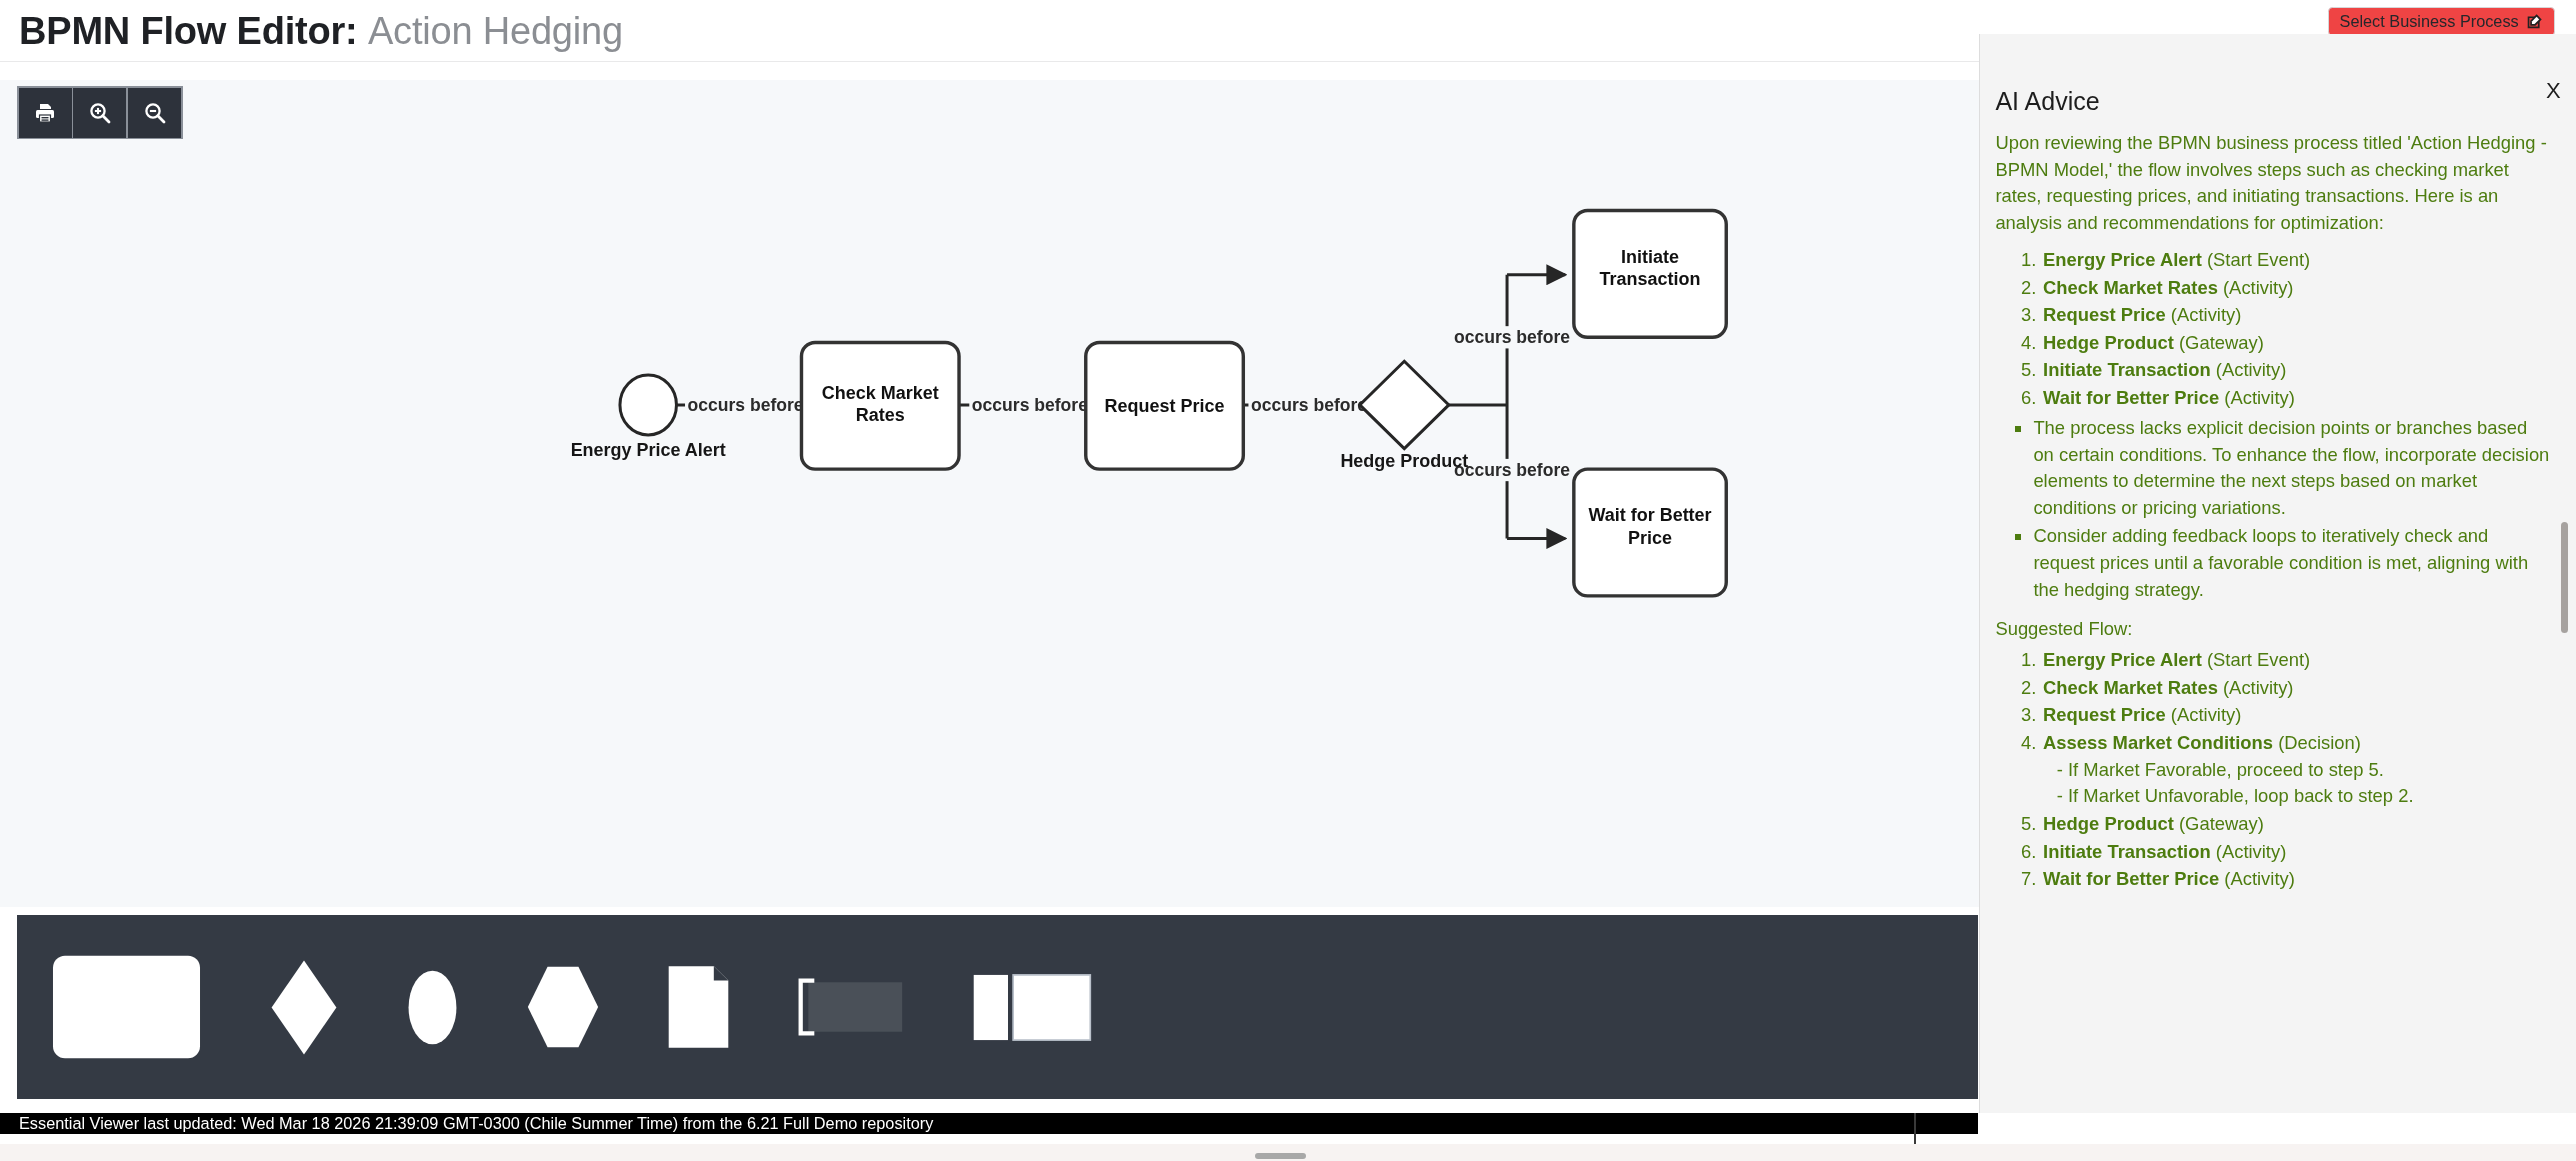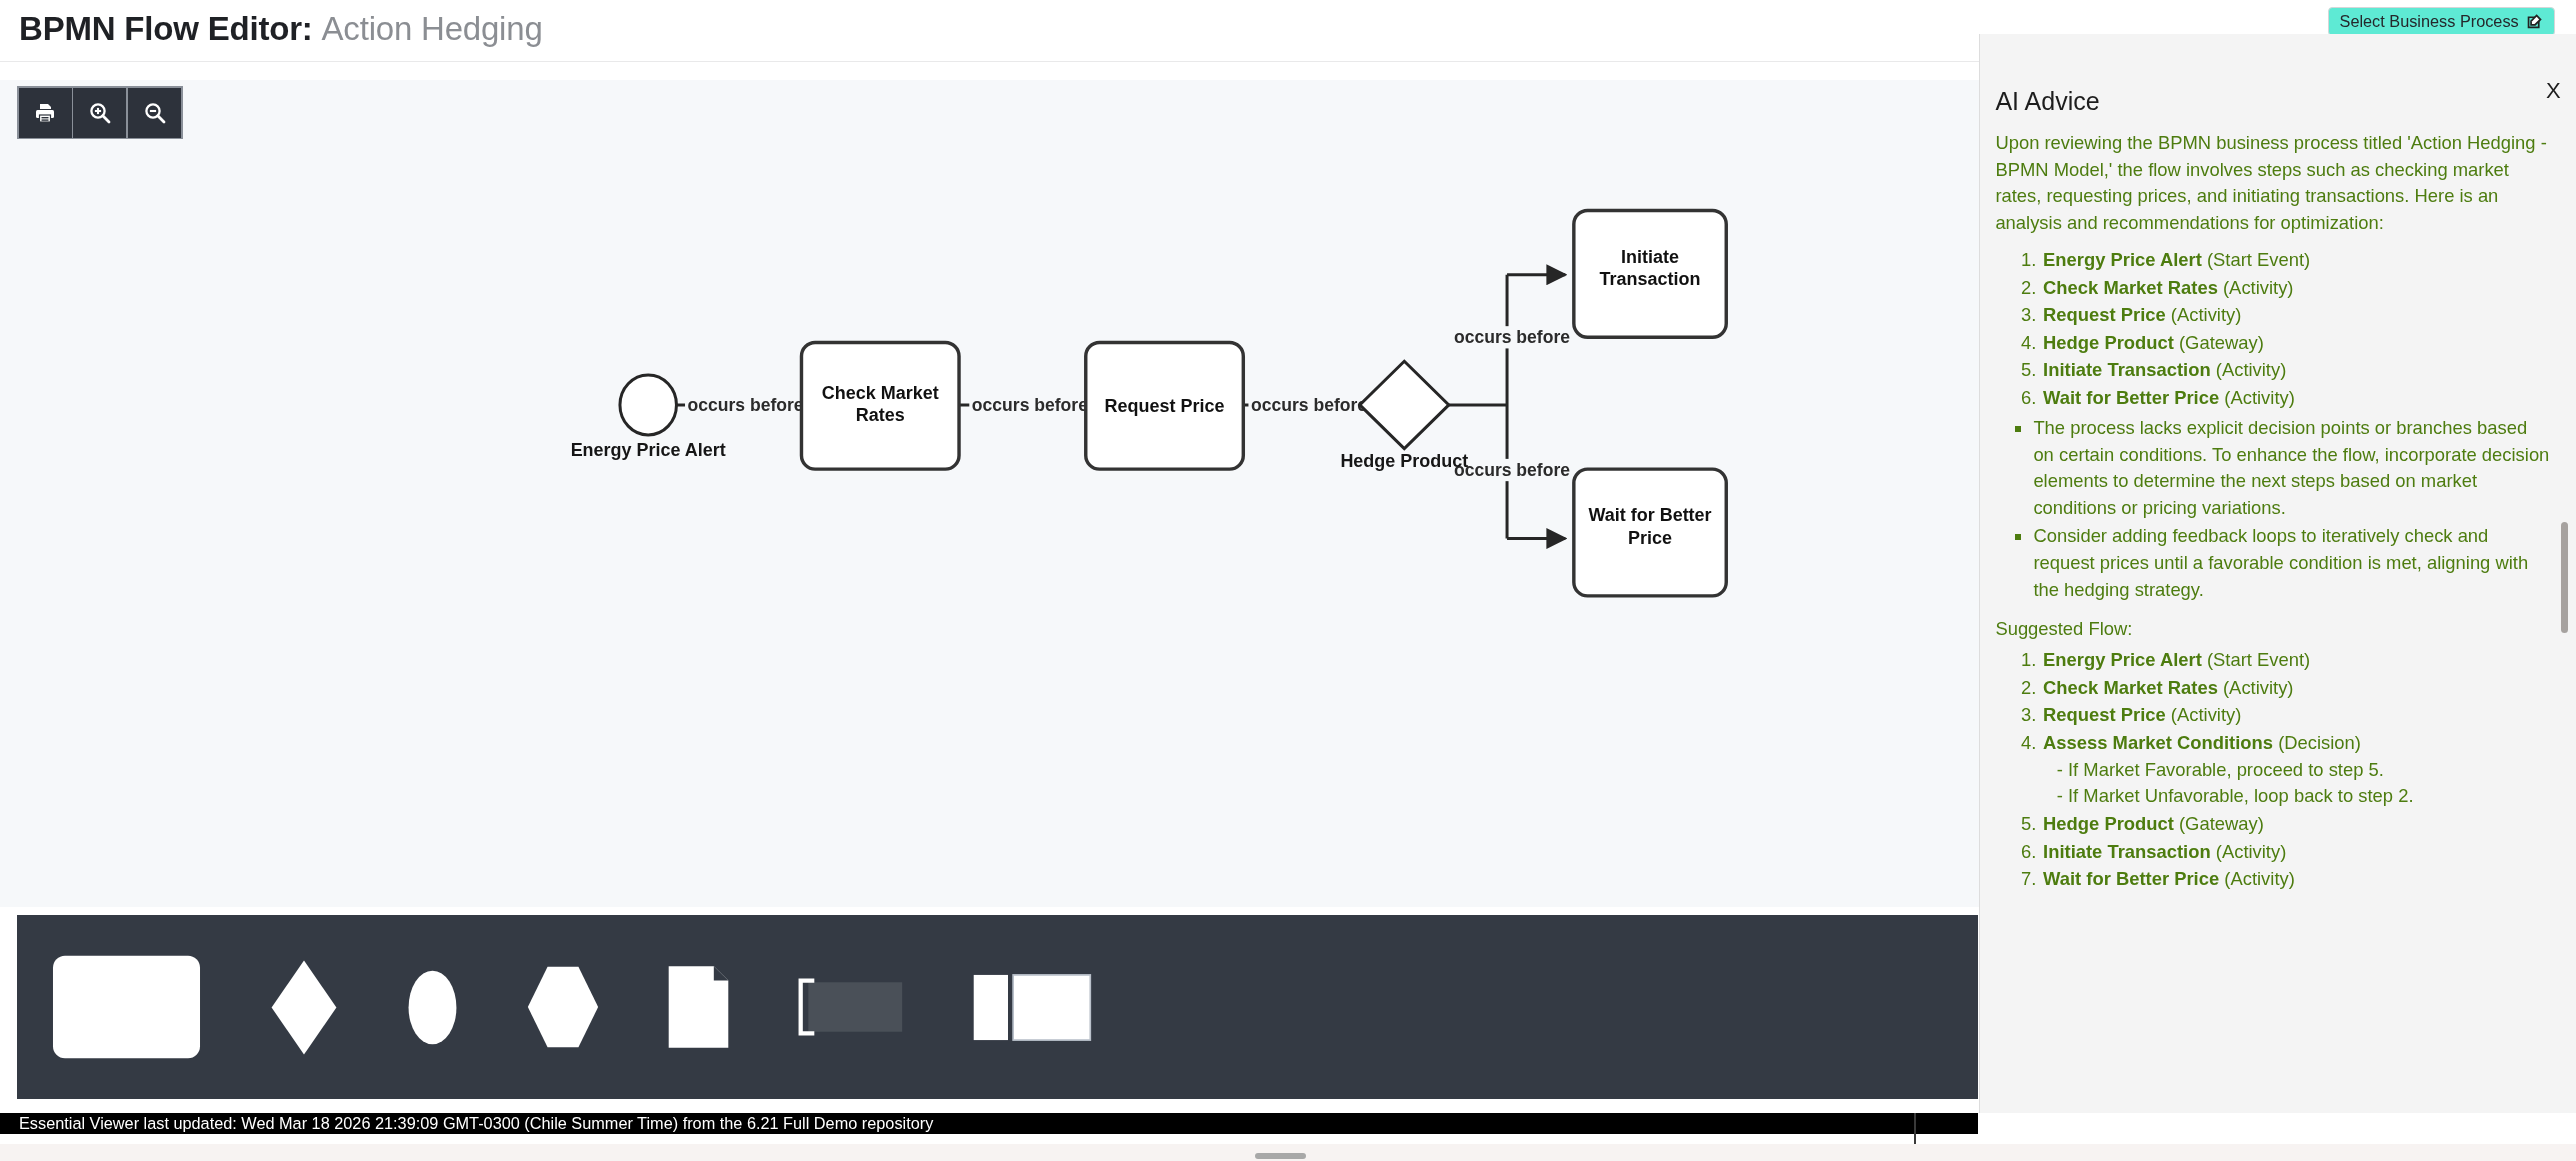--- a/index.html
+++ b/index.html
@@ -24,40 +24,40 @@
     position: absolute;
     left: 0; top: 0;
     width: 2576px;
     height: 62px;
     background: #ffffff;
     border-bottom: 0.9px solid #e9e9ea;
   }
   .page-title {
     position: absolute;
     left: 19px; top: 10.3px;
-    font-size: 33px;
+    font-size: 38px;
     font-weight: 600;
     color: #1f2125;
     white-space: nowrap;
     letter-spacing: -0.2px;
   }
   .page-title .obj-name {
     color: #8b8e93;
     font-weight: 400;
   }
 
   .select-bp-button {
     position: absolute;
     right: 20.6px; top: 6.9px;
     height: 29px;
     display: flex;
     align-items: center;
     gap: 7.7px;
     padding: 0 11px;
-    background: #5eead4;
+    background: #ef4444;
     border: 0.9px solid #d6d6d8;
     border-radius: 4.3px;
     font-size: 16.3px;
     color: #25272b;
     cursor: pointer;
     white-space: nowrap;
   }
   .select-bp-button .edit-icon { display:flex; align-items:center; }
 
   

